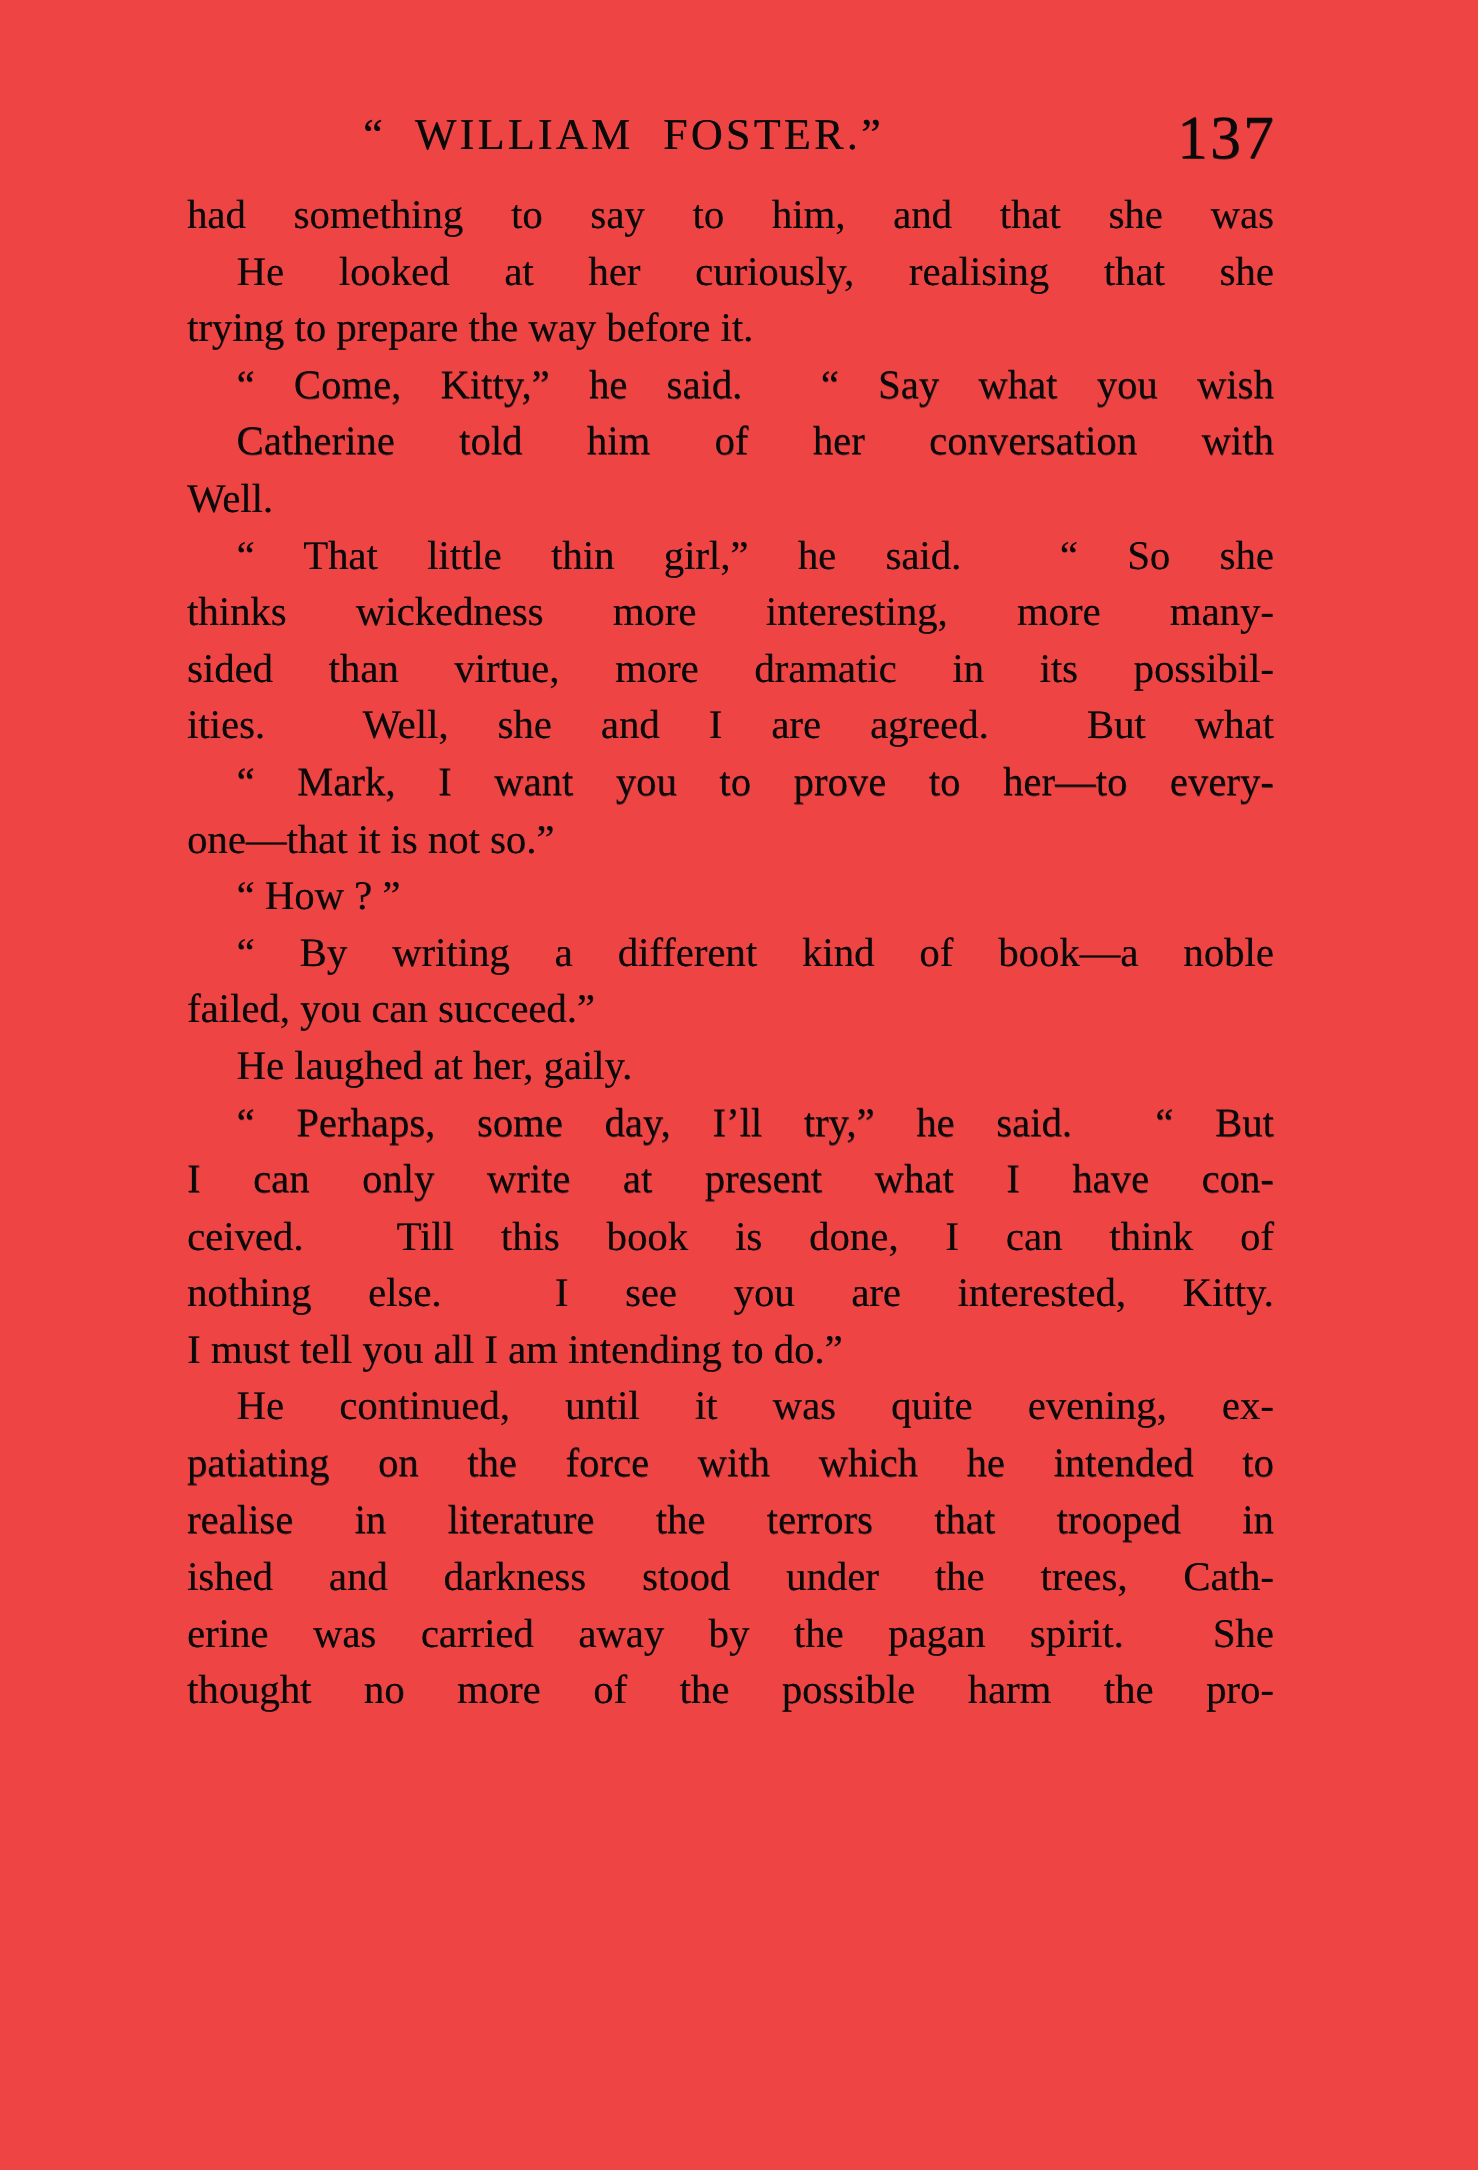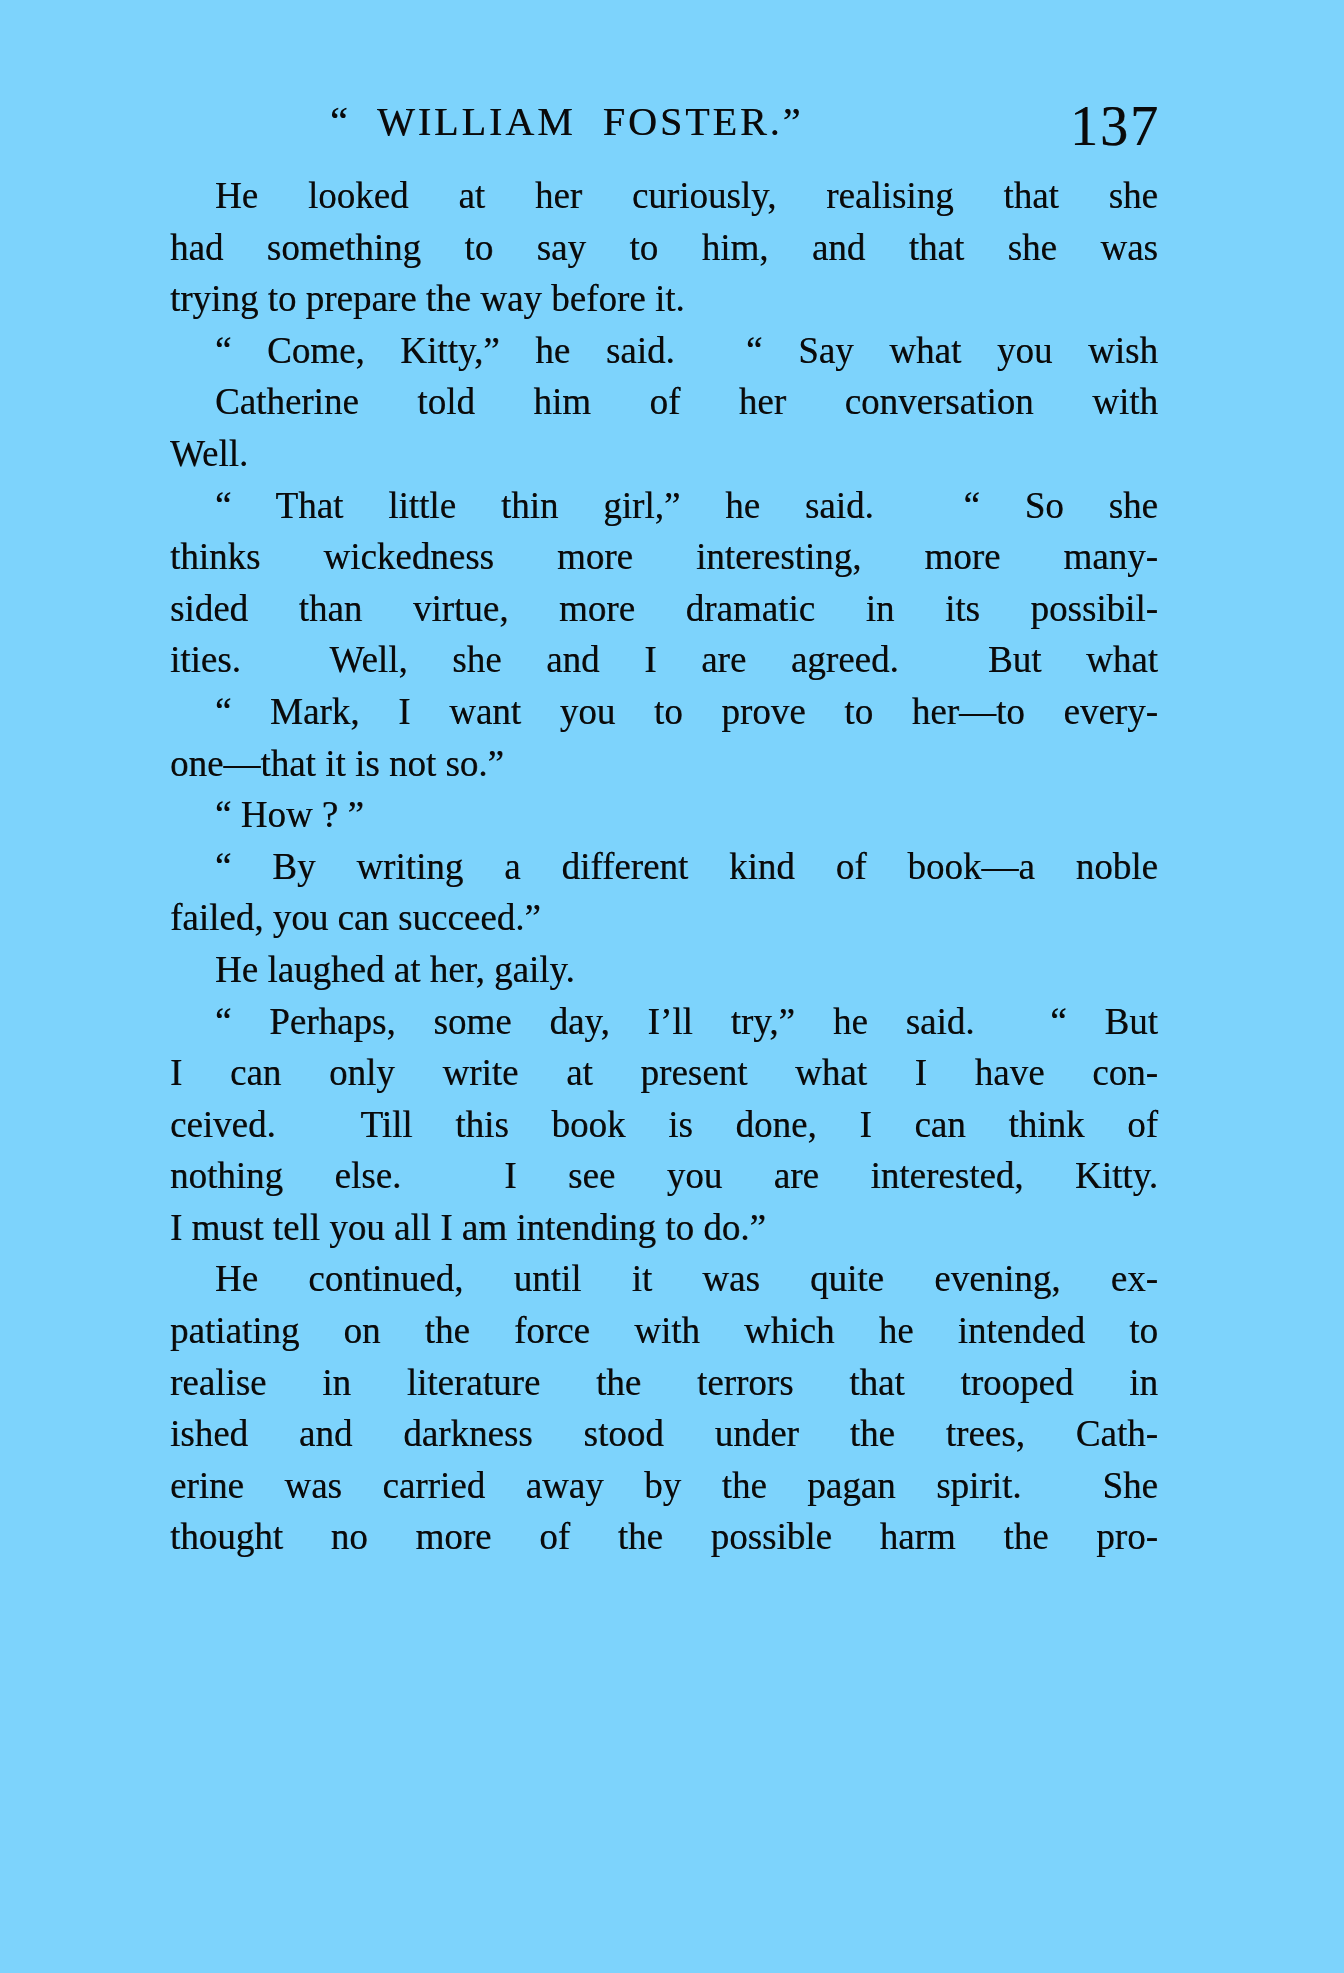--- a/index.html
+++ b/index.html
@@ -4,21 +4,21 @@
 <style>
   html, body {
     margin: 0;
     padding: 0;
     background: #ffffff;
   }
   .page {
     position: relative;
     width: 1344px;
     height: 1973px;
-    background: #7dd3fc;
+    background: #ef4444;
     color: #0a0a0a;
     font-family: "Liberation Serif", "DejaVu Serif", serif;
     overflow: hidden;
   }
   .running-header {
     position: absolute;
     top: 94px;
     left: 170px;
     width: 988px;
     height: 56px;
@@ -64,22 +64,22 @@
 </style>
 </head>
 <body>
 
 <div class="page">
   <div class="running-header">
     <div class="header-title">“ WILLIAM FOSTER.”</div>
     <div class="page-number">137</div>
   </div>
   <div class="text-block">
+      <div class="line justify">had something to say to him, and that she was</div>
       <div class="line indent justify">He looked at her curiously, realising that she</div>
-      <div class="line justify">had something to say to him, and that she was</div>
       <div class="line">trying to prepare the way before it.</div>
       <div class="line indent justify">“ Come, Kitty,” he said.&nbsp; “ Say what you wish</div>
       <div class="line indent justify">Catherine told him of her conversation with</div>
       <div class="line">Well.</div>
       <div class="line indent justify">“ That little thin girl,” he said.&nbsp; “ So she</div>
       <div class="line justify">thinks wickedness more interesting, more many-</div>
       <div class="line justify">sided than virtue, more dramatic in its possibil-</div>
       <div class="line justify">ities.&nbsp; Well, she and I are agreed.&nbsp; But what</div>
       <div class="line indent justify">“ Mark, I want you to prove to her—to every-</div>
       <div class="line">one—that it is not so.”</div>

